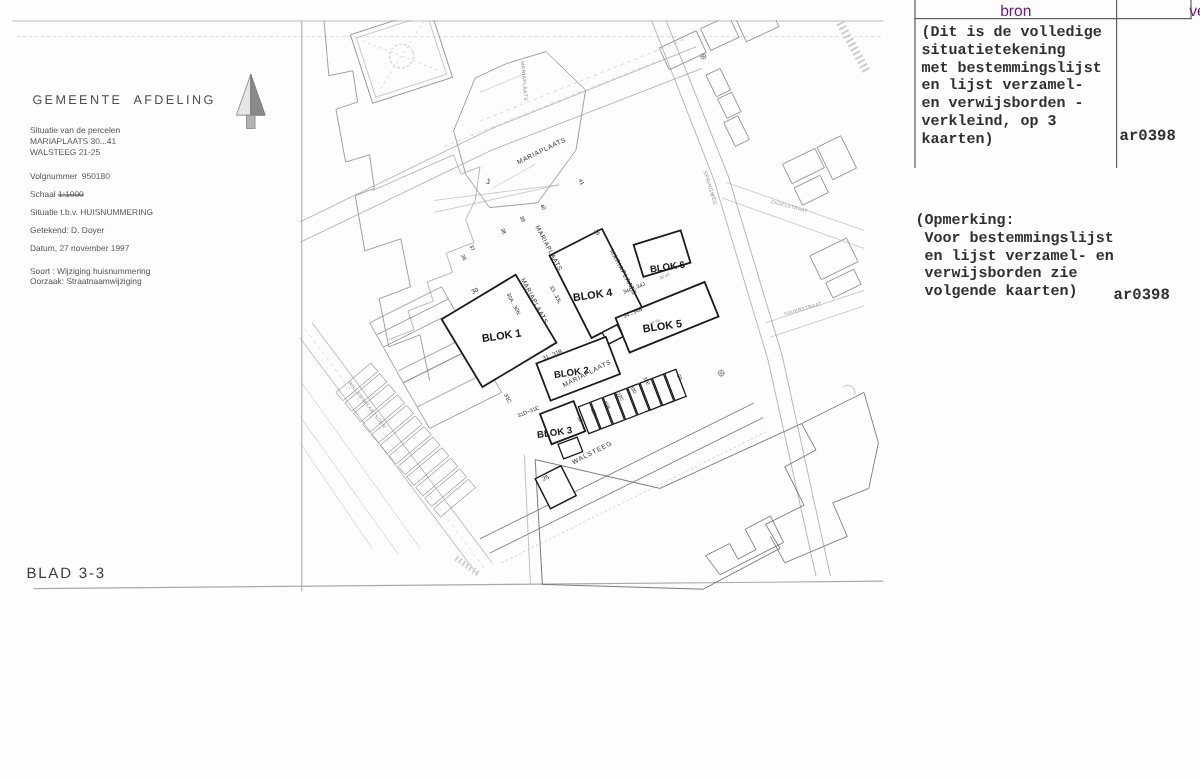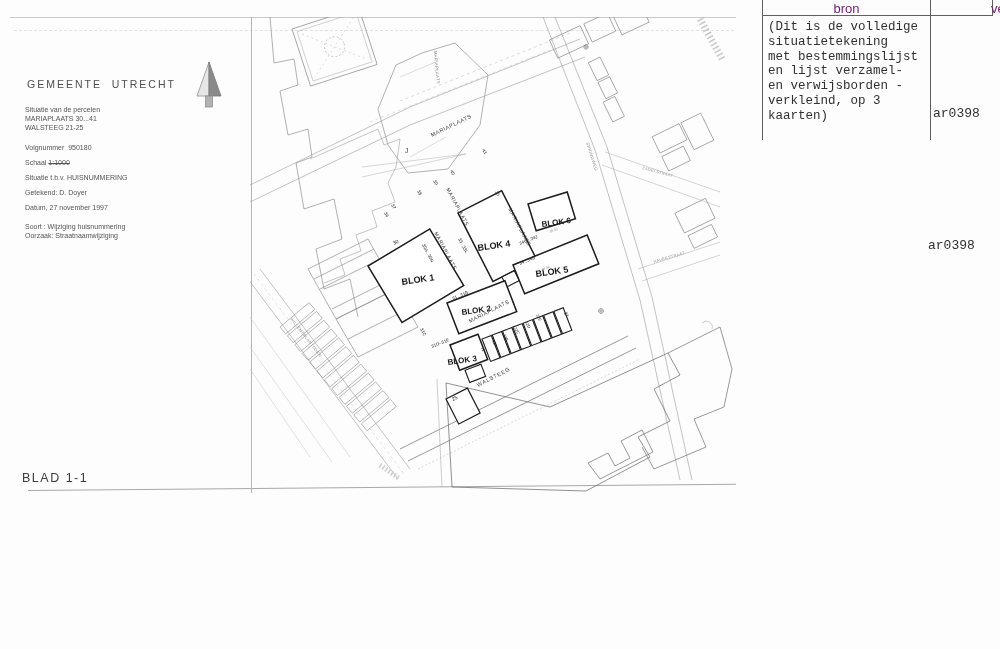--- a/index.html
+++ b/index.html
@@ -6,37 +6,37 @@
   .page{position:relative;width:1000px;height:649px;background:#fdfdfd;overflow:hidden;
         font-family:"Liberation Sans",sans-serif;color:#444;}
   .abs{position:absolute;}
   .hairline{background:#c9c9c9;height:1px;}
   .tableline{background:#5f5f5f;}
   .org{font-size:10.5px;letter-spacing:2px;line-height:16px;color:#4e4e4e;white-space:pre;}
   .meta{font-size:7px;line-height:9px;color:#555;}
   .meta div{white-space:pre;}
   .strike{text-decoration:line-through;}
   .blad{font-size:12.5px;letter-spacing:1.5px;color:#3c3c3c;}
-  .mono{font-family:"Liberation Mono",monospace;font-weight:normal;color:#303030;}
+  .mono{font-family:"Liberation Mono",monospace;font-weight:bold;color:#303030;}
   .note{font-size:12.5px;line-height:14.8px;white-space:pre;letter-spacing:0px;}
   .colhdr{font-size:13px;color:#701a75;text-align:center;}
   .ar{font-size:13px;}
   svg text{font-family:"Liberation Sans",sans-serif;}
 </style>
 </head>
 <body>
 
 <div class="page">
 
   <div class="abs hairline" style="left:10px;top:17px;width:726px;"></div>
   <div class="abs" style="left:14px;top:30px;width:720px;border-top:1px dashed #e2e2e2;"></div>
   <div class="abs" style="left:28px;top:490px;width:708px;height:1px;background:#a8a8a8;transform:rotate(-0.5deg);transform-origin:left center;"></div>
 
   <div class="abs org" style="left:27px;top:44px;">
-    <div>GEMEENTE  UTRECHT</div>
+    <div>GEMEENTE  AFDELING</div>
   </div>
 
   <svg class="abs" style="left:194px;top:60px;" width="32" height="50" viewBox="0 0 32 50">
     <polygon points="15,2 3,36 15,36" fill="#e6e6e6" stroke="#8f8f8f" stroke-width="0.8"></polygon>
     <polygon points="15,2 27,36 15,36" fill="#8a8a8a" stroke="#777" stroke-width="0.8"></polygon>
     <rect x="11.5" y="36" width="7" height="11" fill="#b3b3b3" stroke="#8f8f8f" stroke-width="0.8"></rect>
   </svg>
 
   <div class="abs meta" style="left:25px;top:105px;">
     <div>Situatie van de percelen</div>
@@ -44,21 +44,21 @@
     <div>WALSTEEG 21-25</div>
     <div style="margin-top:11px;">Volgnummer  950180</div>
     <div style="margin-top:6px;"><span>Schaal </span><span class="strike">1:1000</span></div>
     <div style="margin-top:6px;">Situatie t.b.v. HUISNUMMERING</div>
     <div style="margin-top:6px;">Getekend: D. Doyer</div>
     <div style="margin-top:6px;">Datum, 27 november 1997</div>
     <div style="margin-top:10px;">Soort : Wijziging huisnummering</div>
     <div>Oorzaak: Straatnaamwijziging</div>
   </div>
 
-  <div class="abs blad" style="left:22px;top:471px;">BLAD 1-1</div>
+  <div class="abs blad" style="left:22px;top:471px;">BLAD 3-3</div>
 
   <svg class="abs" style="left:250px;top:17px;" width="485" height="478" viewBox="0 0 485 478">
 
     <line x1="1.5" y1="0" x2="1.5" y2="476" stroke="#b5b5b5" stroke-width="1"></line>
 
     <g stroke="#8f8f8f" stroke-width="0.7" fill="none">
 
       <g transform="rotate(-18 42 12)">
         <rect x="42" y="12" width="70" height="60"></rect>
         <rect x="46" y="16" width="62" height="52" stroke="#ababab" stroke-width="0.5"></rect>
@@ -236,15 +236,20 @@
 
   <div class="abs mono note" style="left:768px;top:20px;">(Dit is de volledige
 situatietekening
 met bestemmingslijst
 en lijst verzamel-
 en verwijsborden -
 verkleind, op 3
 kaarten)</div>
   <div class="abs mono ar" style="left:933px;top:106px;">ar0398</div>
 
+  <div class="abs mono note" style="left:763px;top:177px;">(Opmerking:
+ Voor bestemmingslijst
+ en lijst verzamel- en
+ verwijsborden zie
+ volgende kaarten)</div>
   <div class="abs mono ar" style="left:928px;top:238px;">ar0398</div>
 
 </div>
 
 </body></html>

